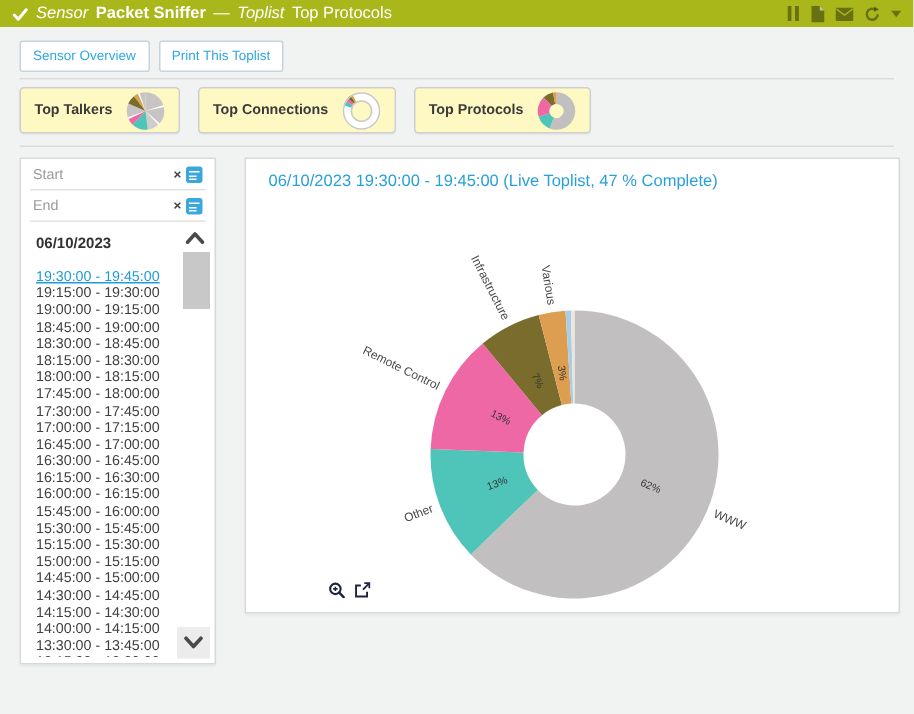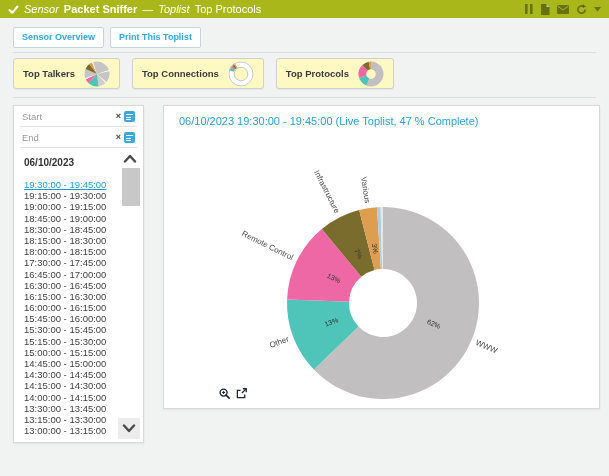--- a/index.html
+++ b/index.html
@@ -17,21 +17,21 @@
   .topbar .crumb { display:flex; align-items:center; gap:5px; white-space:nowrap; }
   .topbar .it { font-style:italic; font-weight:400; }
   .topbar .bold { font-weight:bold; }
   .topbar-actions { margin-left:auto; display:flex; align-items:center; gap:7px; }
   .tb-icon { display:inline-flex; align-items:center; cursor:pointer; }
   .tb-icon svg { display:block; }
   
   .btnrow { position:absolute; left:13px; top:27px; display:flex; gap:6px; }
   .btn {
     background:#fff; border:1px solid #c3d6df; border-radius:2px;
-    color:#2fa8e1; font-weight:bold; font-size:9px; line-height:1;
+    color:#2fa8e1; font-weight:normal; font-size:9px; line-height:1;
     padding:5px 8px; cursor:pointer; font-family:inherit;
   }
   .divider { position:absolute; left:13px; width:583px; height:1px; background:#dcdcdc; }
   
   .tabs { position:absolute; left:13px; top:58px; display:flex; gap:12px; }
   .tabcard {
     background:#fef9c3; border:1px solid #cfcfcf; border-radius:3px;
     height:31px; display:flex; align-items:center; gap:9px; padding:0 9px;
     box-shadow:0 1px 1px rgba(0,0,0,0.05); cursor:pointer;
   }
@@ -192,21 +192,23 @@
   </div>
   <div class="datehdr">06/10/2023</div>
   <div class="timelist" id="timelist">
       <div class="titem selected">19:30:00 - 19:45:00</div>
       <div class="titem">19:15:00 - 19:30:00</div>
       <div class="titem">19:00:00 - 19:15:00</div>
       <div class="titem">18:45:00 - 19:00:00</div>
       <div class="titem">18:30:00 - 18:45:00</div>
       <div class="titem">18:15:00 - 18:30:00</div>
       <div class="titem">18:00:00 - 18:15:00</div>
+      <div class="titem">17:45:00 - 18:00:00</div>
       <div class="titem">17:30:00 - 17:45:00</div>
+      <div class="titem">17:00:00 - 17:15:00</div>
       <div class="titem">16:45:00 - 17:00:00</div>
       <div class="titem">16:30:00 - 16:45:00</div>
       <div class="titem">16:15:00 - 16:30:00</div>
       <div class="titem">16:00:00 - 16:15:00</div>
       <div class="titem">15:45:00 - 16:00:00</div>
       <div class="titem">15:30:00 - 15:45:00</div>
       <div class="titem">15:15:00 - 15:30:00</div>
       <div class="titem">15:00:00 - 15:15:00</div>
       <div class="titem">14:45:00 - 15:00:00</div>
       <div class="titem">14:30:00 - 14:45:00</div>

